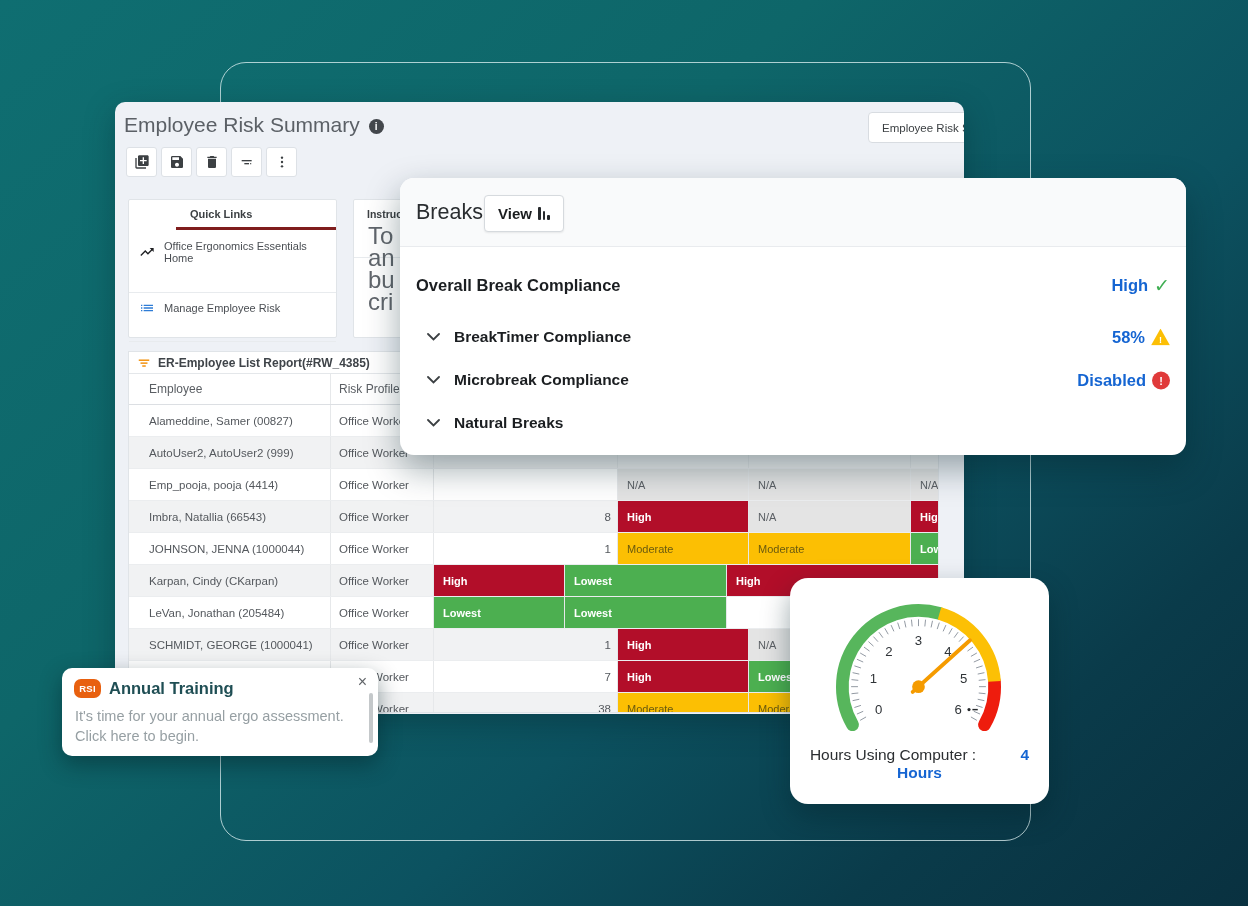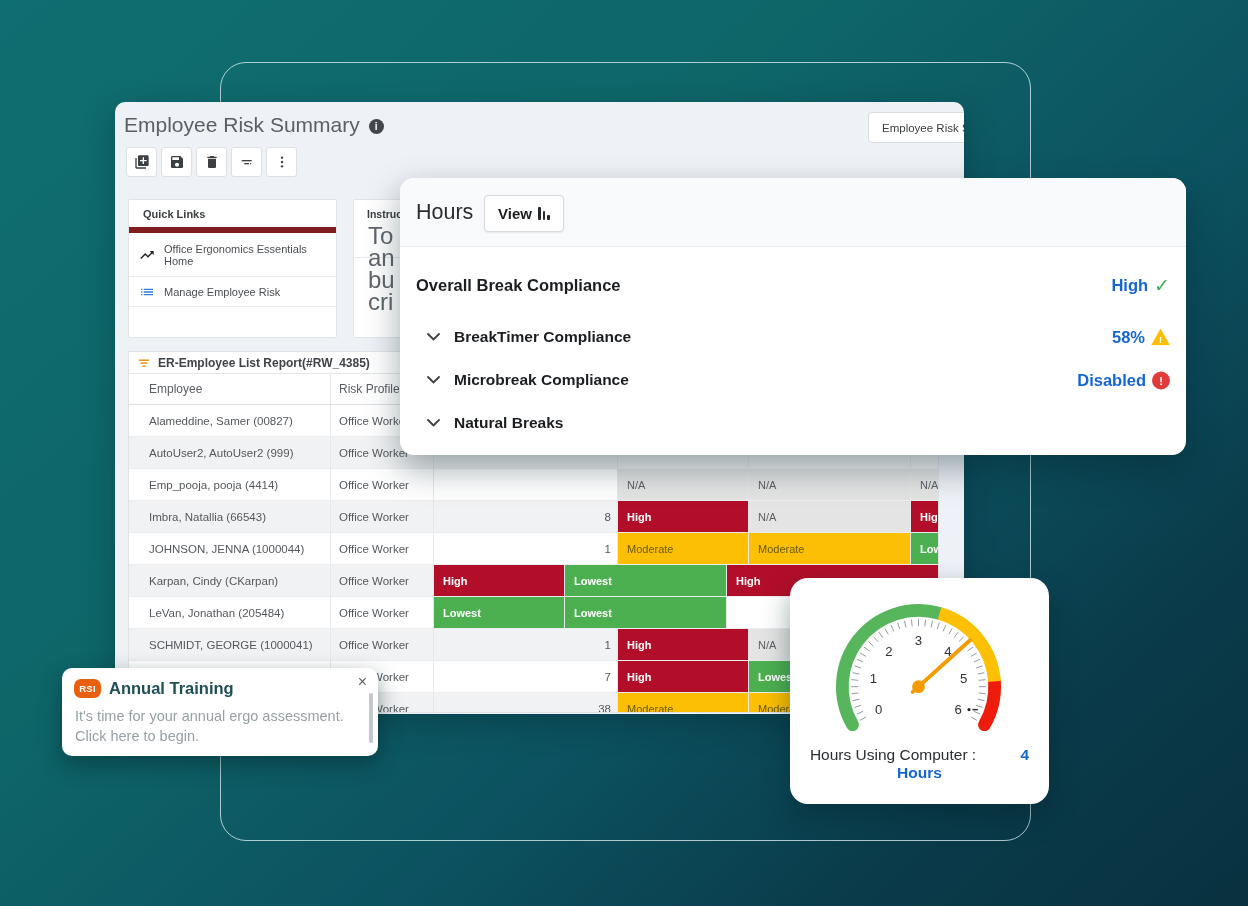--- a/index.html
+++ b/index.html
@@ -20,23 +20,23 @@
              font-weight:700;display:inline-flex;align-items:center;justify-content:center;margin-top:2px;}
   .tab-pill{left:753px;top:10px;height:29px;background:#fff;border:1px solid #d8dce1;border-radius:4px;
             font-size:11.5px;color:#3c4043;display:flex;align-items:center;padding:0 13px;white-space:nowrap;}
   .toolbar{left:11px;top:45px;display:flex;gap:4px;}
   .tb-btn{width:31px;height:30px;background:#fff;border:1px solid #dde1e6;border-radius:3px;
           display:flex;align-items:center;justify-content:center;padding:0;cursor:pointer;}
   .tb-btn svg{width:16px;height:16px;}
 
   .card{background:#fff;border:1px solid #e0e4e8;border-radius:2px;box-sizing:border-box;}
   .card-ql{left:13px;top:97px;width:209px;height:139px;}
-  .ql-head{height:27px;border-bottom:6px solid #7f1d1d;display:flex;align-items:center;padding-left:14px;
-           font-size:11px;font-weight:700;color:#3c4043;}
-  .ql-item{display:flex;align-items:center;gap:9px;padding:6px 8px 5px 10px;border-bottom:1px solid #e8ebee;
+  .ql-head{height:27px;border-bottom:3px solid #7f1d1d;display:flex;align-items:center;padding-left:14px;
+           font-size:11px;font-weight:700;color:#3c4043;margin-left:47px;}
+  .ql-item{display:flex;align-items:center;gap:9px;padding:6px 8px 24px 10px;border-bottom:1px solid #e8ebee;
            font-size:11px;color:#4a4e53;cursor:pointer;}
   .ql-item svg{flex:0 0 16px;width:16px;height:16px;}
   .card-ins{left:238px;top:97px;width:209px;height:139px;overflow:hidden;}
   .ins-title{position:absolute;left:13px;top:8px;font-size:10.5px;font-weight:700;color:#3c4043;}
   .ins-divider{position:absolute;left:0;top:57px;width:100%;height:1px;background:#e8ebee;}
   .ins-lines{position:absolute;left:14px;top:25px;font-size:24px;color:#61666c;line-height:22px;}
 
   
   .table-card{left:13px;top:249px;width:811px;height:362px;background:#fff;border:1px solid #e0e4e8;
               box-sizing:border-box;overflow:hidden;}
@@ -271,21 +271,21 @@
           <div class="t-cell c3 st-moderate">Moderate</div>
           <div class="t-cell c4 st-moderate">Moderate</div>
           <div class="t-cell c5"></div>
         </div>
       </div>
   </div>
 </div>
 
 <div class="abs breaks">
   <div class="br-head"></div>
-  <div class="br-title">Hours</div>
+  <div class="br-title">Breaks</div>
   <button class="view-btn">
     <span>View</span>
     <span class="bars-icon">
         <i style="height:13px"></i>
         <i style="height:9px"></i>
         <i style="height:5px"></i>
       </span>
   </button>
 
   <div class="br-row" style="top:88px;">

